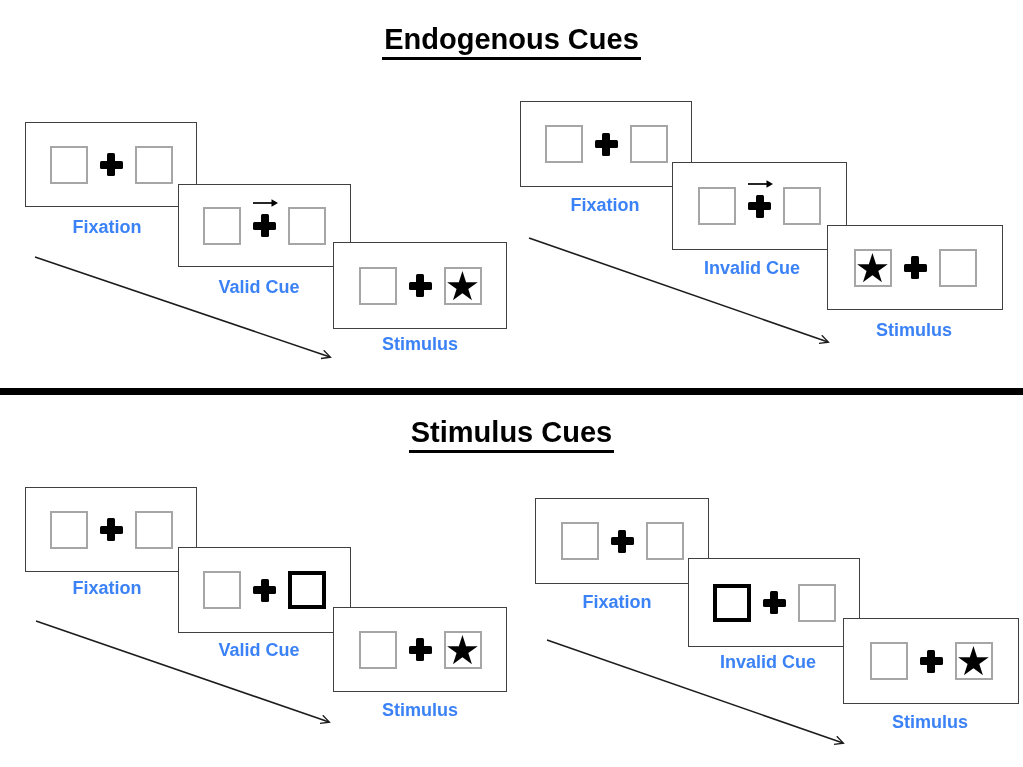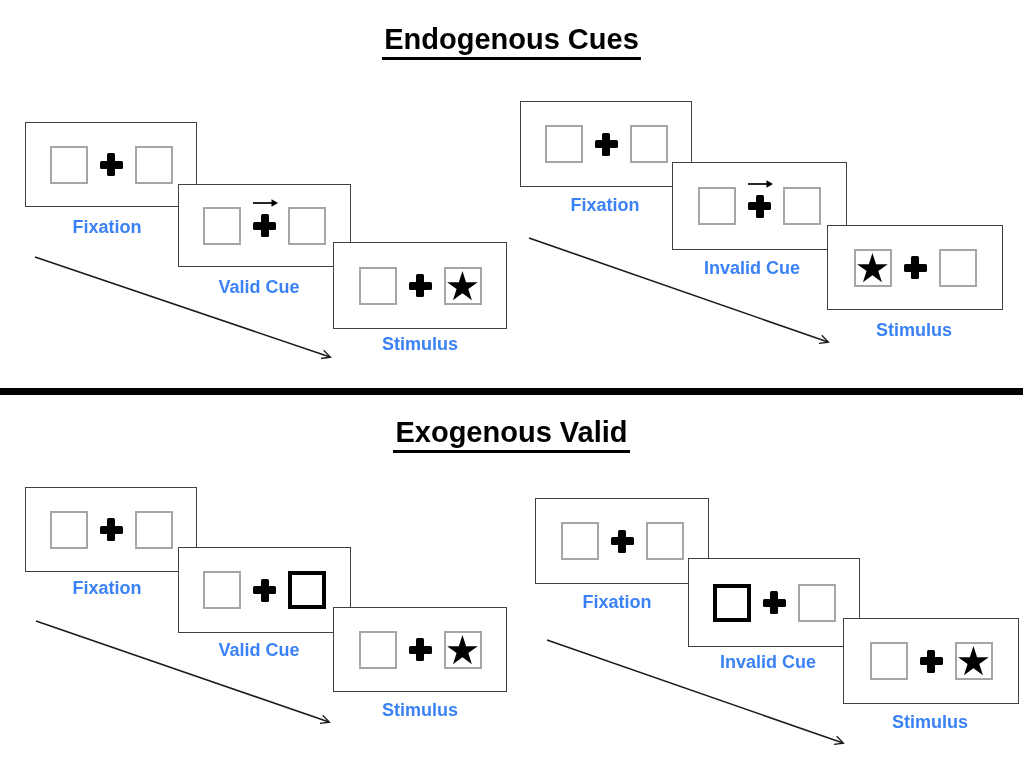--- a/index.html
+++ b/index.html
@@ -47,21 +47,21 @@
         <path d="M0.5,0.5 L9,4.8 L0.5,9.1" fill="none" stroke="#1c1c1c" stroke-width="1.4"></path>
       </marker>
     </defs>
     <line x1="35" y1="257" x2="330" y2="357" stroke="#1c1c1c" stroke-width="1.6" marker-end="url(#ah)"></line>
     <line x1="529" y1="238" x2="828" y2="342" stroke="#1c1c1c" stroke-width="1.6" marker-end="url(#ah)"></line>
     <line x1="36" y1="621" x2="329" y2="722" stroke="#1c1c1c" stroke-width="1.6" marker-end="url(#ah)"></line>
     <line x1="547" y1="640" x2="843" y2="743" stroke="#1c1c1c" stroke-width="1.6" marker-end="url(#ah)"></line>
   </svg>
 
   <div class="title endo"><span>Endogenous Cues</span></div>
-  <div class="title exo"><span>Exogenous Valid</span></div>
+  <div class="title exo"><span>Stimulus Cues</span></div>
 
   <div class="divider"></div>
 
   <div class="panel z1" style="left:25px;top:122px;width:170px;height:83px">
   <span class="sq">
         <span class="star"></span>
       </span>
   <span class="center">
 
     <span class="plus"></span>

